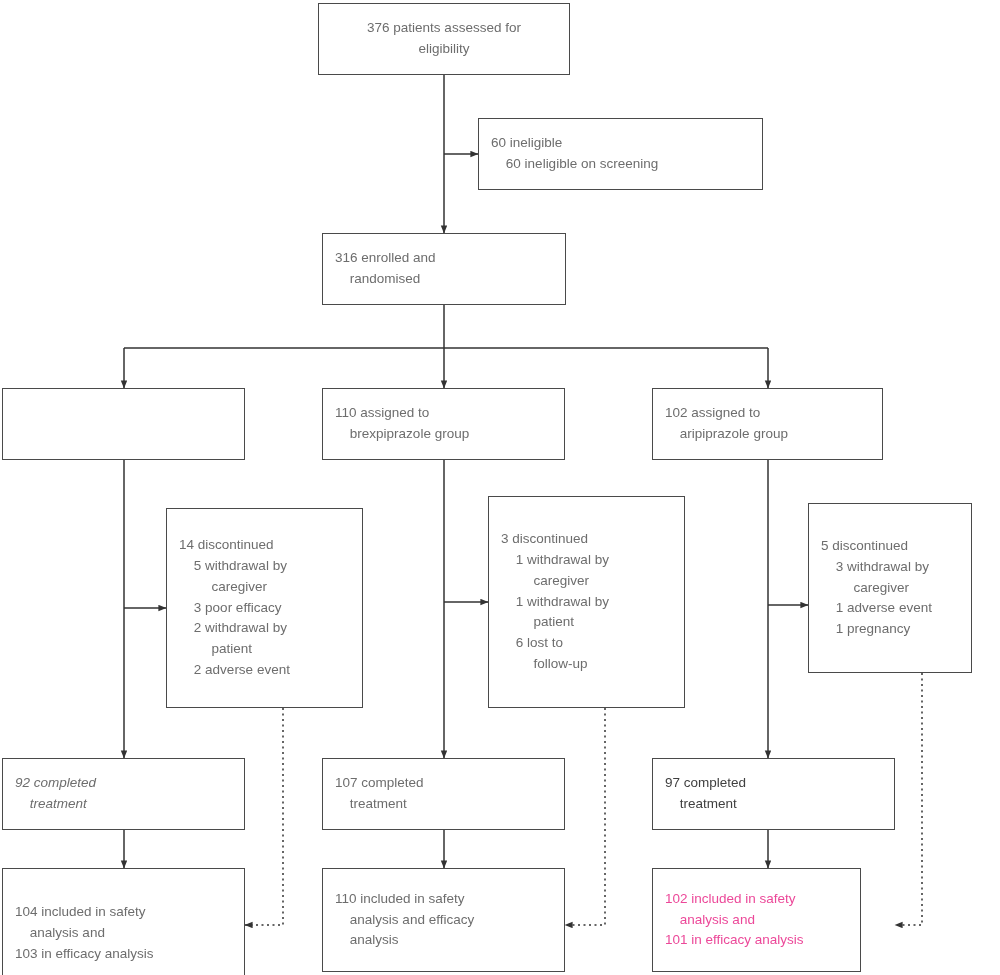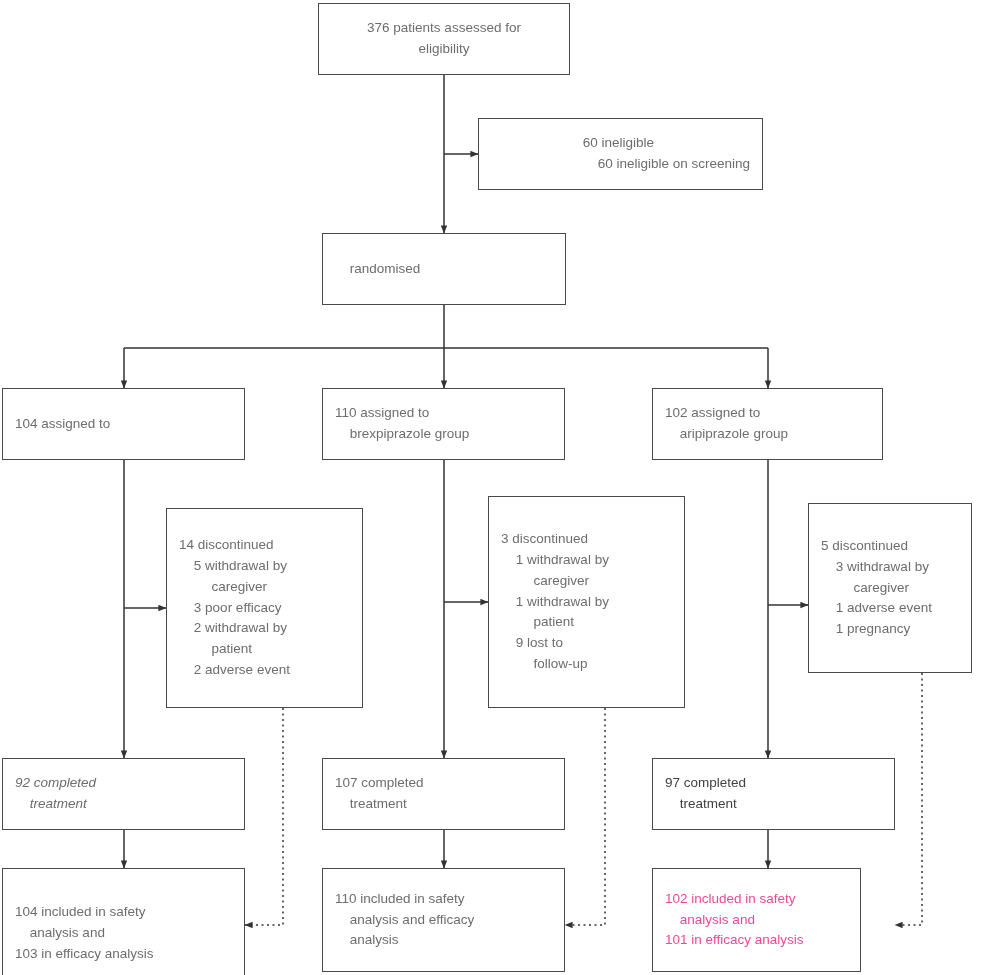--- a/index.html
+++ b/index.html
@@ -93,34 +93,34 @@
         <polyline points="922,673 922,925 895,925" fill="none" stroke="#333333" stroke-width="1.5" stroke-dasharray="2,3.5" marker-end="url(#arrowhead)"></polyline>
       </g>
   </svg>
   <div id="node-layer">
       <div class="node vcenter center" style="left: 318px; top: 3px; width: 252px; height: 72px; border-color: rgb(74, 74, 74); color: rgb(109, 109, 109);">
         <span class="node-text">
           <span class="line">376 patients assessed for</span>
           <span class="line">eligibility</span>
         </span>
       </div>
-      <div class="node vcenter" style="left: 478px; top: 118px; width: 285px; height: 72px; border-color: rgb(74, 74, 74); color: rgb(109, 109, 109); align-items: flex-end;">
+      <div class="node vcenter" style="left: 478px; top: 118px; width: 285px; height: 72px; border-color: rgb(74, 74, 74); color: rgb(109, 109, 109);">
         <span class="node-text">
           <span class="line">60 ineligible</span>
           <span class="line ind1">60 ineligible on screening</span>
         </span>
       </div>
       <div class="node vcenter" style="left: 322px; top: 233px; width: 244px; height: 72px; border-color: rgb(74, 74, 74); color: rgb(109, 109, 109);">
         <span class="node-text">
+          <span class="line">316 enrolled and</span>
           <span class="line ind1">randomised</span>
         </span>
       </div>
       <div class="node vcenter" style="left: 2px; top: 388px; width: 243px; height: 72px; border-color: rgb(74, 74, 74); color: rgb(109, 109, 109);">
         <span class="node-text">
-          <span class="line">104 assigned to</span>
         </span>
       </div>
       <div class="node vcenter" style="left: 322px; top: 388px; width: 243px; height: 72px; border-color: rgb(74, 74, 74); color: rgb(109, 109, 109);">
         <span class="node-text">
           <span class="line">110 assigned to</span>
           <span class="line ind1">brexpiprazole group</span>
         </span>
       </div>
       <div class="node vcenter" style="left: 652px; top: 388px; width: 231px; height: 72px; border-color: rgb(74, 74, 74); color: rgb(109, 109, 109);">
         <span class="node-text">
@@ -139,21 +139,21 @@
           <span class="line ind1">2 adverse event</span>
         </span>
       </div>
       <div class="node vcenter" style="left: 488px; top: 496px; width: 197px; height: 212px; border-color: rgb(74, 74, 74); color: rgb(109, 109, 109);">
         <span class="node-text">
           <span class="line">3 discontinued</span>
           <span class="line ind1">1 withdrawal by</span>
           <span class="line ind2">caregiver</span>
           <span class="line ind1">1 withdrawal by</span>
           <span class="line ind2">patient</span>
-          <span class="line ind1">9 lost to</span>
+          <span class="line ind1">6 lost to</span>
           <span class="line ind2">follow-up</span>
         </span>
       </div>
       <div class="node vcenter" style="left: 808px; top: 503px; width: 164px; height: 170px; border-color: rgb(74, 74, 74); color: rgb(109, 109, 109);">
         <span class="node-text">
           <span class="line">5 discontinued</span>
           <span class="line ind1">3 withdrawal by</span>
           <span class="line ind2">caregiver</span>
           <span class="line ind1">1 adverse event</span>
           <span class="line ind1">1 pregnancy</span>

